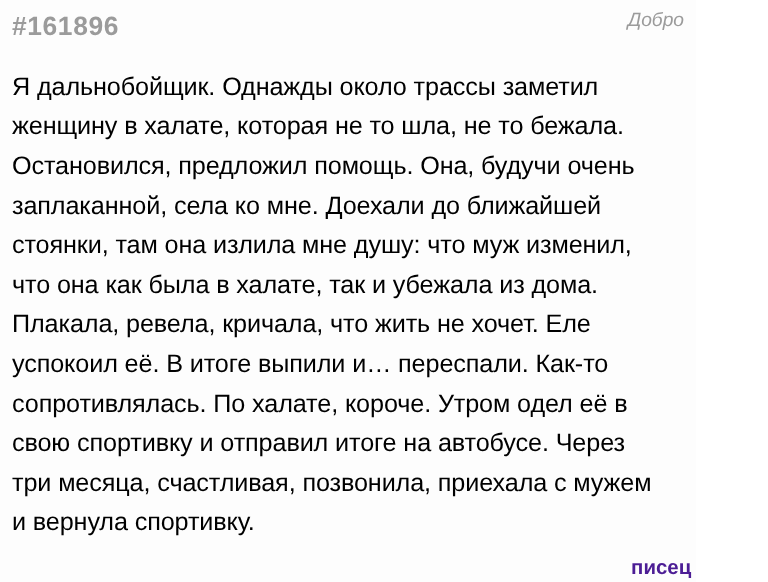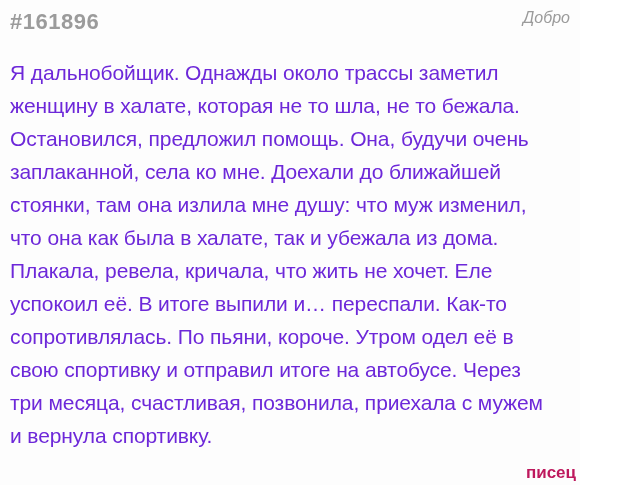--- a/index.html
+++ b/index.html
@@ -32,32 +32,32 @@
     font-style: italic;
     color: #9b9b9b;
   }
   .story {
     margin-top: 21px;
     padding: 0 8px 0 10px;
   }
   .story-line {
     font-size: 21px;
     line-height: 33px;
-    color: #6d28d9;
+    color: #000000;
     letter-spacing: -0.1px;
     white-space: nowrap;
     overflow: hidden;
   }
   .footer-watermark {
     position: absolute;
     right: 4px;
     bottom: 2px;
     font-size: 17px;
     font-weight: bold;
-    color: #be185d;
+    color: #4c1d95;
   }
 </style>
 </head>
 <body>
 
 <div class="page">
 
   <div class="header">
     <span class="post-id">#161896</span>
     <span class="site-watermark">Добро</span>
@@ -65,21 +65,21 @@
 
   <div class="story">
     <div class="story-line">Я дальнобойщик. Однажды около трассы заметил</div>
     <div class="story-line">женщину в халате, которая не то шла, не то бежала.</div>
     <div class="story-line">Остановился, предложил помощь. Она, будучи очень</div>
     <div class="story-line">заплаканной, села ко мне. Доехали до ближайшей</div>
     <div class="story-line">стоянки, там она излила мне душу: что муж изменил,</div>
     <div class="story-line">что она как была в халате, так и убежала из дома.</div>
     <div class="story-line">Плакала, ревела, кричала, что жить не хочет. Еле</div>
     <div class="story-line">успокоил её. В итоге выпили и… переспали. Как-то</div>
-    <div class="story-line">сопротивлялась. По пьяни, короче. Утром одел её в</div>
+    <div class="story-line">сопротивлялась. По халате, короче. Утром одел её в</div>
     <div class="story-line">свою спортивку и отправил итоге на автобусе. Через</div>
     <div class="story-line">три месяца, счастливая, позвонила, приехала с мужем</div>
     <div class="story-line">и вернула спортивку.</div>
   </div>
 
   <div class="footer-watermark">писец</div>
 
 </div>
 
 </body></html>

